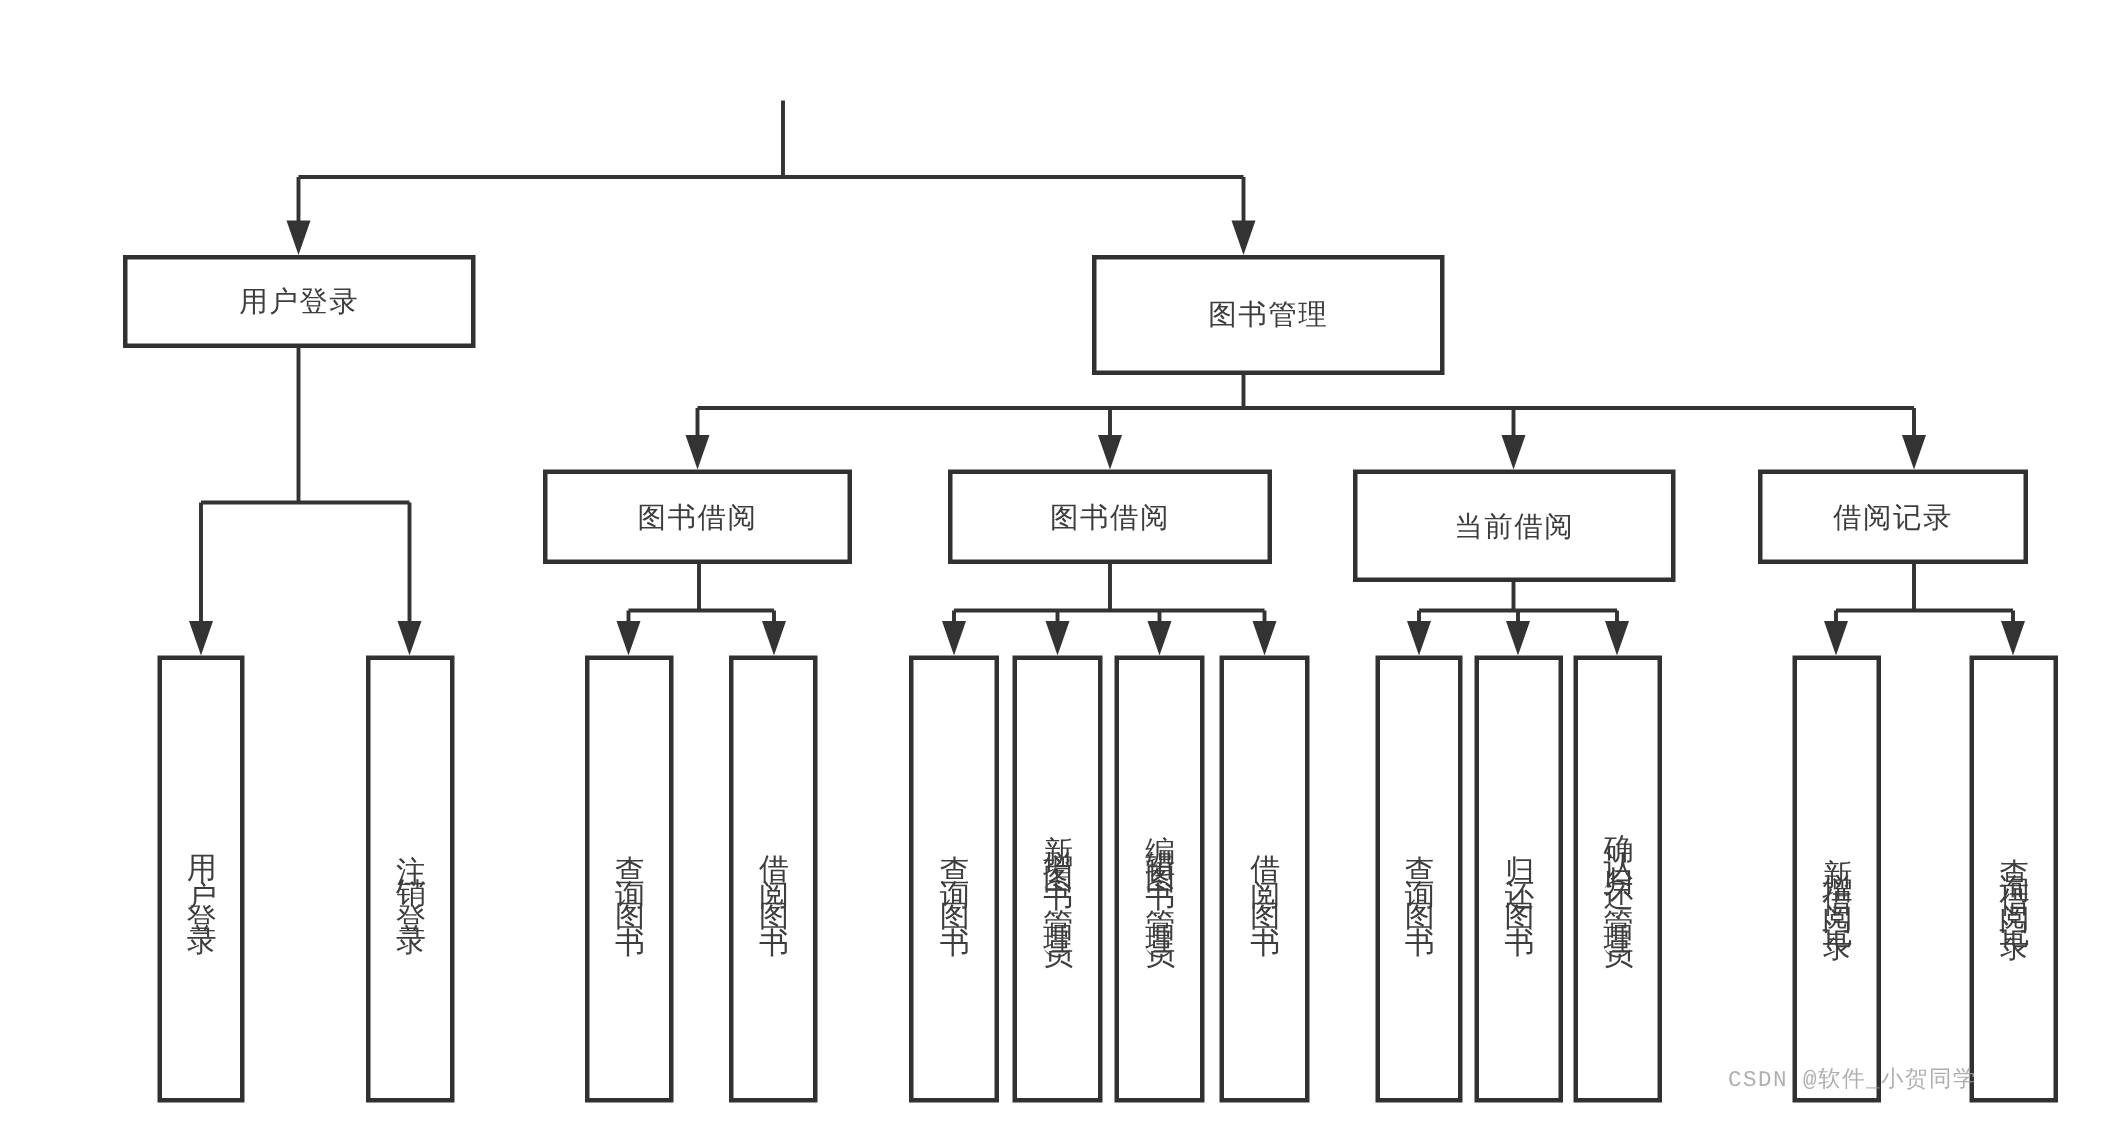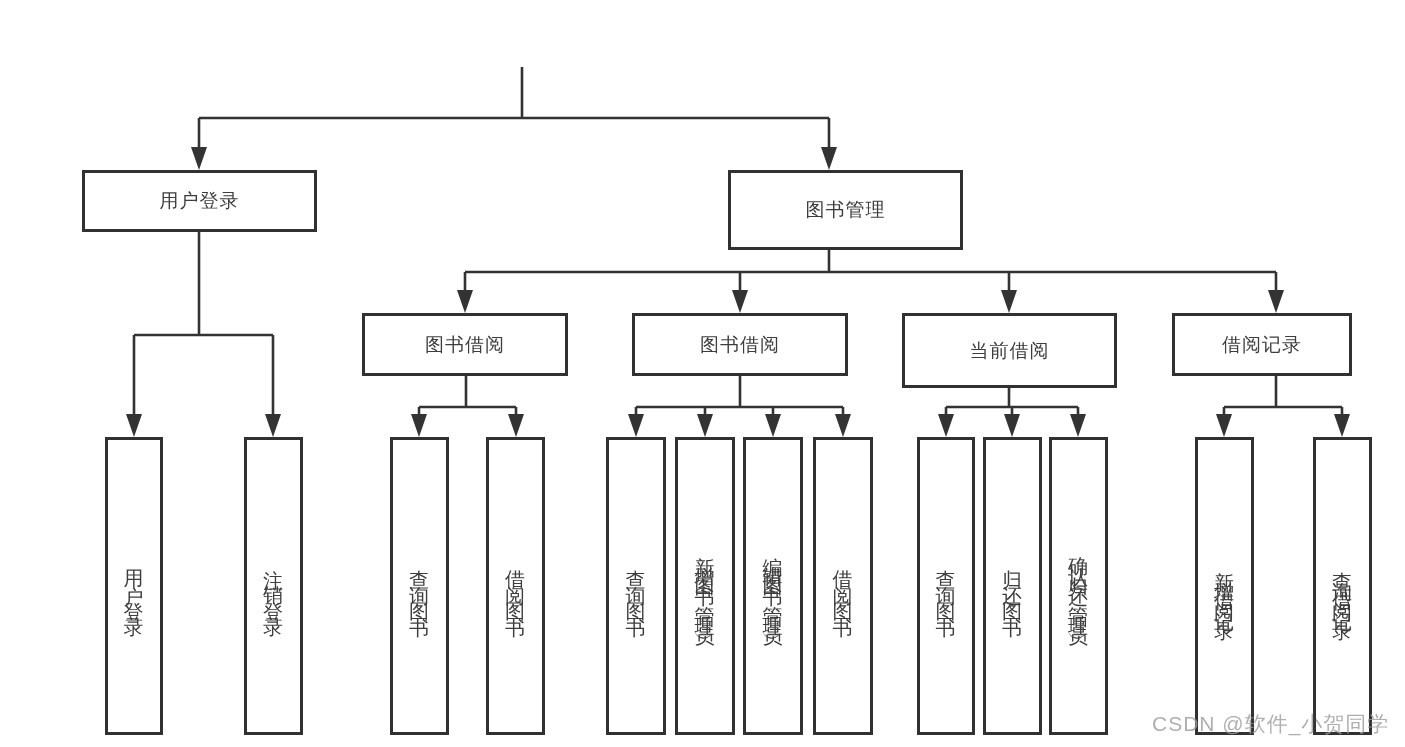--- a/index.html
+++ b/index.html
@@ -14,21 +14,21 @@
     z-index:2;
   }
   .hbox span{font-size:19px;letter-spacing:1px;white-space:nowrap;}
   .vbox span{
     writing-mode:vertical-rl;text-orientation:mixed;
     font-size:20px;letter-spacing:0.8em;line-height:1;white-space:nowrap;
   }
   .vbox span.long{letter-spacing:0.5em;}
   .watermark{
     position:absolute;left:1152px;top:710px;z-index:5;
-    font-size:21px;color:rgba(158,158,158,0.82);letter-spacing:1px;white-space:nowrap;
+    font-size:15px;color:rgba(158,158,158,0.82);letter-spacing:1px;white-space:nowrap;font-family:Liberation Mono, monospace;
   }
 </style>
 </head>
 <body>
 
 <div class="stage">
 
   <svg width="1405" height="747" viewBox="0 0 1405 747" fill="none" stroke="#333333" stroke-width="2.6">
     <g>
       <path d="M522 67 V118 M199 118 H829 M199 118 V150 M829 118 V150"></path>

